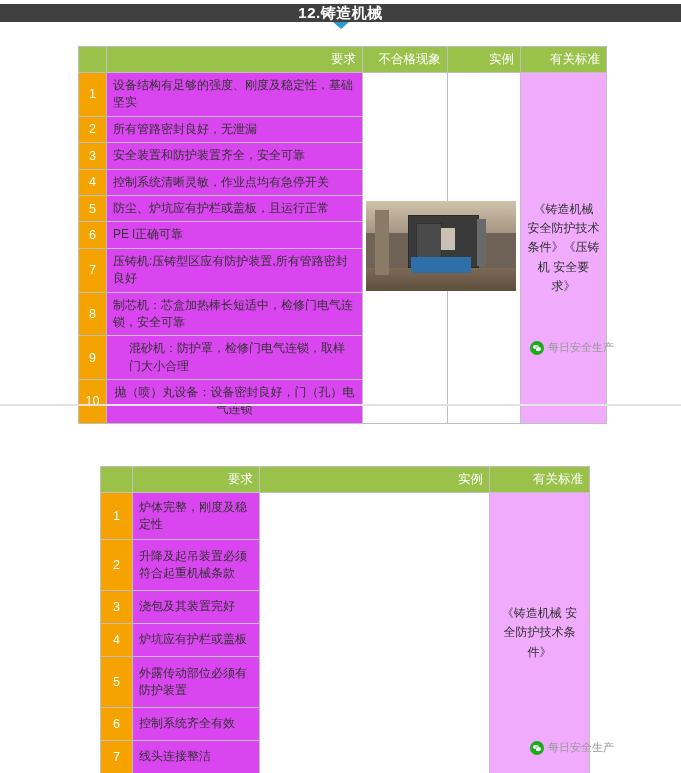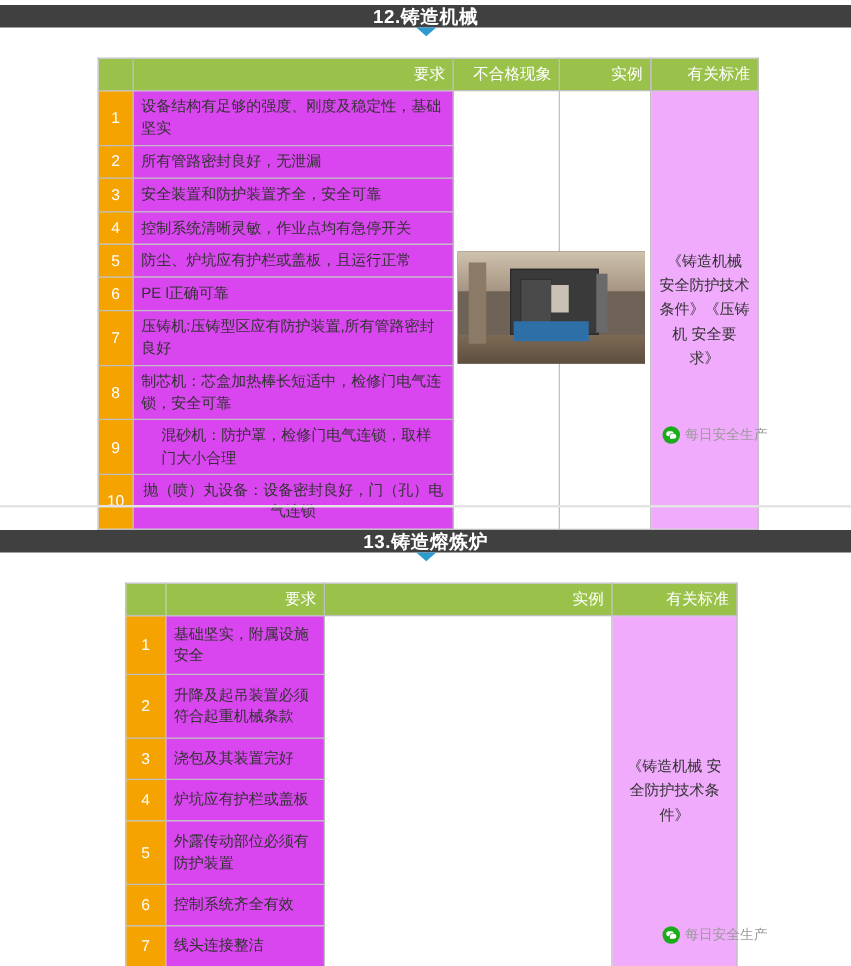--- a/index.html
+++ b/index.html
@@ -261,44 +261,40 @@
     <div class="pipe"></div>
   </div>
 
   <div class="watermark" style="left:530px; top:340px;">
     <span class="wm-logo"></span>
     <span>每日安全生产</span>
   </div>
 
   <div class="divider" style="top:404px;"></div>
 
-  <div class="banner" style="top:424px;">
-    <span class="banner-title">13.铸造熔炼炉</span>
-    <span class="banner-notch"></span>
-  </div>
 
   <table class="grid" style="left:100px; top:466px; width:489px;">
     <colgroup>
       <col style="width:32px">
       <col style="width:127px">
       <col style="width:230px">
       <col style="width:100px">
     </colgroup>
     <thead>
       <tr>
         <th class="th-green-blank"></th>
         <th class="th-green">要求</th>
         <th class="th-green">实例</th>
         <th class="th-green">有关标准</th>
       </tr>
     </thead>
     <tbody>
       <tr>
         <td class="num-cell">1</td>
-        <td class="req-cell" style="height:38px;">基础坚实，附属设施安全</td>
+        <td class="req-cell" style="height:38px;">炉体完整，刚度及稳定性</td>
         <td class="white-cell" rowspan="7"></td>
         <td class="std-cell" rowspan="7">《铸造机械 安全防护技术条件》</td>
       </tr>
       <tr>
         <td class="num-cell">2</td>
         <td class="req-cell" style="height:42px;">升降及起吊装置必须符合起重机械条款</td>
       </tr>
       <tr>
         <td class="num-cell">3</td>
         <td class="req-cell" style="height:24px;">浇包及其装置完好</td>

